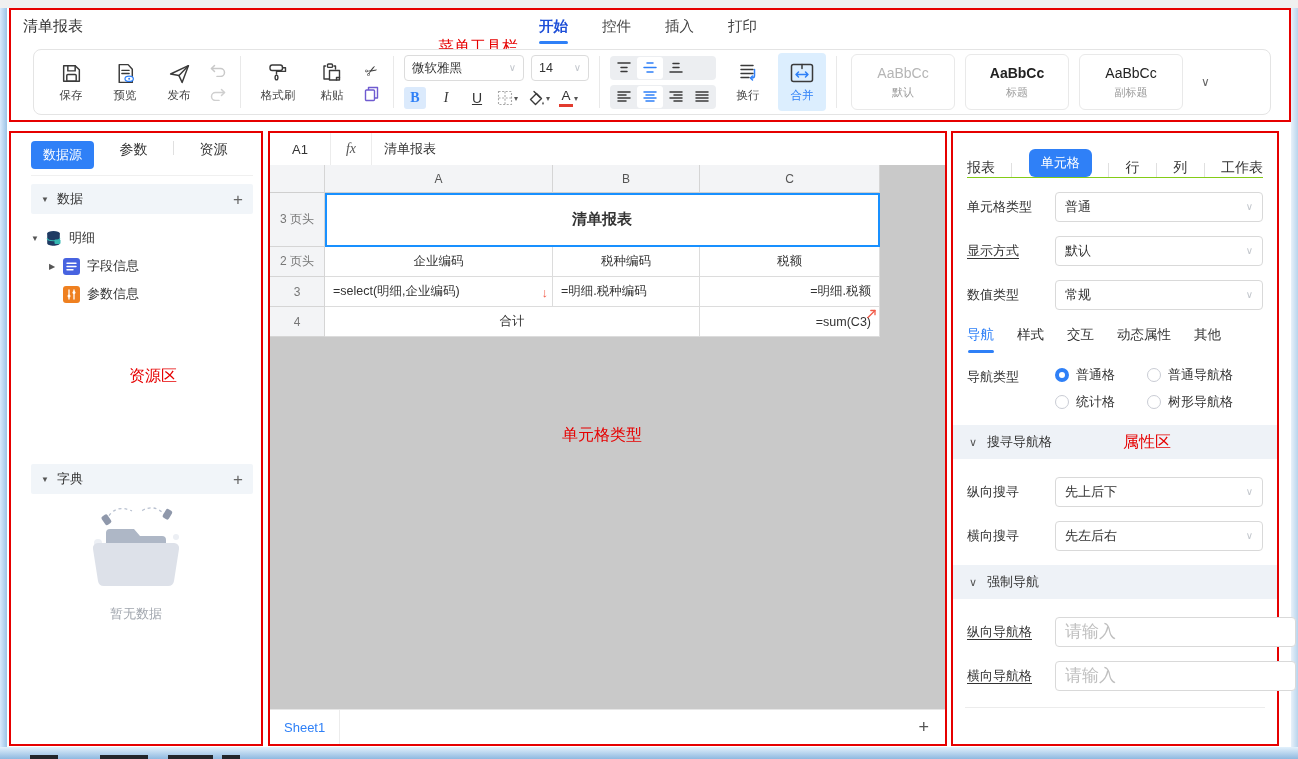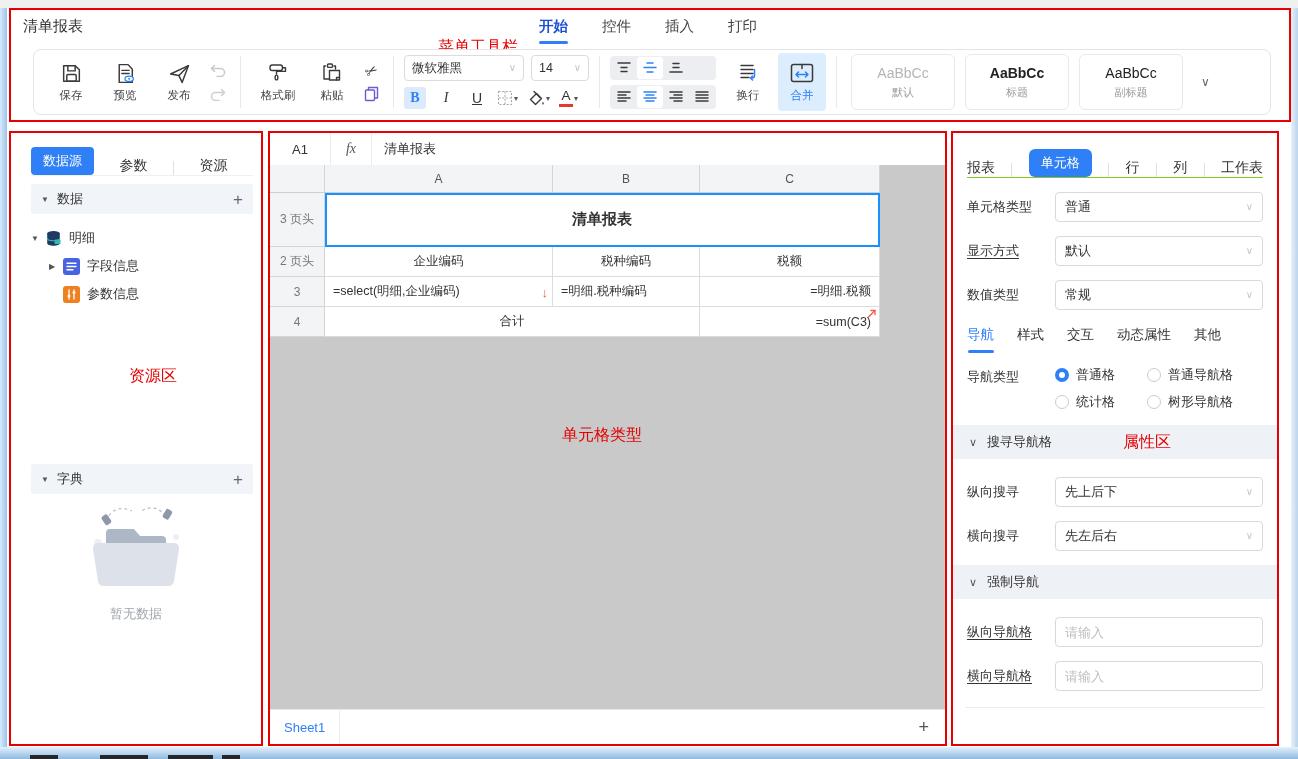--- a/index.html
+++ b/index.html
@@ -52,21 +52,21 @@
   .style-cards{display:flex;align-items:center;gap:10px;flex:none;margin-left:4px;}
   .style-card{width:102px;height:54px;border:1px solid #e9e9e9;border-radius:6px;display:flex;flex-direction:column;
     align-items:center;justify-content:center;background:#fff;cursor:pointer;}
   .style-card .sample{font-size:14px;color:#222;}
   .style-card .sname{font-size:11px;color:#9b9b9b;margin-top:4px;}
   .style-card.dim .sample{color:#b5b5b5;}
   .style-card.title-card .sample{font-weight:bold;}
   .more-chev{color:#666;font-size:12px;margin-left:8px;cursor:pointer;}
   
   .lp{padding:8px 8px 0 20px;box-sizing:border-box;height:100%;position:relative;}
-  .lp-tabs{display:flex;align-items:flex-end;height:34px;border-bottom:1px solid #f0f0f0;}
+  .lp-tabs{display:flex;align-items:flex-start;height:34px;border-bottom:1px solid #f0f0f0;}
   .pill{background:#2f80f7;color:#fff;font-size:13px;padding:5px 12px;border-radius:4px;cursor:pointer;}
   .lp-tab{font-size:14px;color:#333;flex:1;text-align:center;cursor:pointer;}
   .vsep{width:1px;height:14px;background:#e0e0e0;}
   .sec-head{height:30px;background:#f1f5f9;display:flex;align-items:center;padding:0 10px;margin-top:8px;border-radius:2px;}
   .sec-head .caret{font-size:8px;color:#555;margin-right:8px;}
   .sec-head .stitle{font-size:13px;color:#333;flex:1;}
   .plus{font-size:17px;color:#666;font-weight:300;line-height:1;cursor:pointer;}
   .tree{margin-top:10px;}
   .tree-row{display:flex;align-items:center;height:28px;font-size:13px;color:#333;cursor:pointer;}
   .tree-row .caret{font-size:8px;color:#555;width:14px;flex:none;}
@@ -102,21 +102,21 @@
   
   .rp{padding:0 14px;box-sizing:border-box;height:100%;position:relative;}
   .rp-tabs{display:flex;align-items:flex-end;height:44px;border-bottom:1px solid #84cc16;justify-content:space-between;}
   .rp-tab{font-size:14px;color:#333;cursor:pointer;}
   .field-row{display:flex;align-items:center;margin-top:14px;}
   .field-label{width:88px;font-size:13px;color:#333;flex:none;}
   .field-label.ul{text-decoration:underline;text-underline-offset:3px;}
   .field-ctl{flex:1;height:30px;border:1px solid #d9d9d9;border-radius:4px;display:flex;align-items:center;
       justify-content:space-between;padding:0 9px;box-sizing:border-box;background:#fff;cursor:pointer;}
   .field-ctl .val{font-size:13px;color:#333;}
-  .field-input{flex:1;height:30px;border:1px solid #d9d9d9;border-radius:4px;padding:0 9px;box-sizing:border-box;font-size:13px;
+  .field-input{flex:1;height:30px;border:1px solid #d9d9d9;border-radius:4px;padding:0 9px;box-sizing:border-box;font-size:17px;
       color:#333;font-family:inherit;outline:none;}
   .field-input::placeholder{color:#bfbfbf;}
   .sub-tabs{display:flex;align-items:center;gap:23px;margin-top:14px;height:30px;}
   .sub-tab{font-size:13.5px;color:#333;position:relative;padding-bottom:9px;cursor:pointer;}
   .sub-tab.active{color:#2f80f7;}
   .sub-tab.active::after{content:"";position:absolute;left:1px;width:26px;bottom:0;height:3px;background:#2f80f7;border-radius:2px;}
   .nav-row{display:flex;margin-top:12px;}
   .radio-grid{display:grid;grid-template-columns:88px auto;row-gap:9px;column-gap:4px;}
   .radio{display:flex;align-items:center;gap:7px;font-size:13px;color:#333;cursor:pointer;}
   .rdot{width:14px;height:14px;border-radius:50%;border:1px solid #c9ccd4;box-sizing:border-box;background:#fff;flex:none;}

